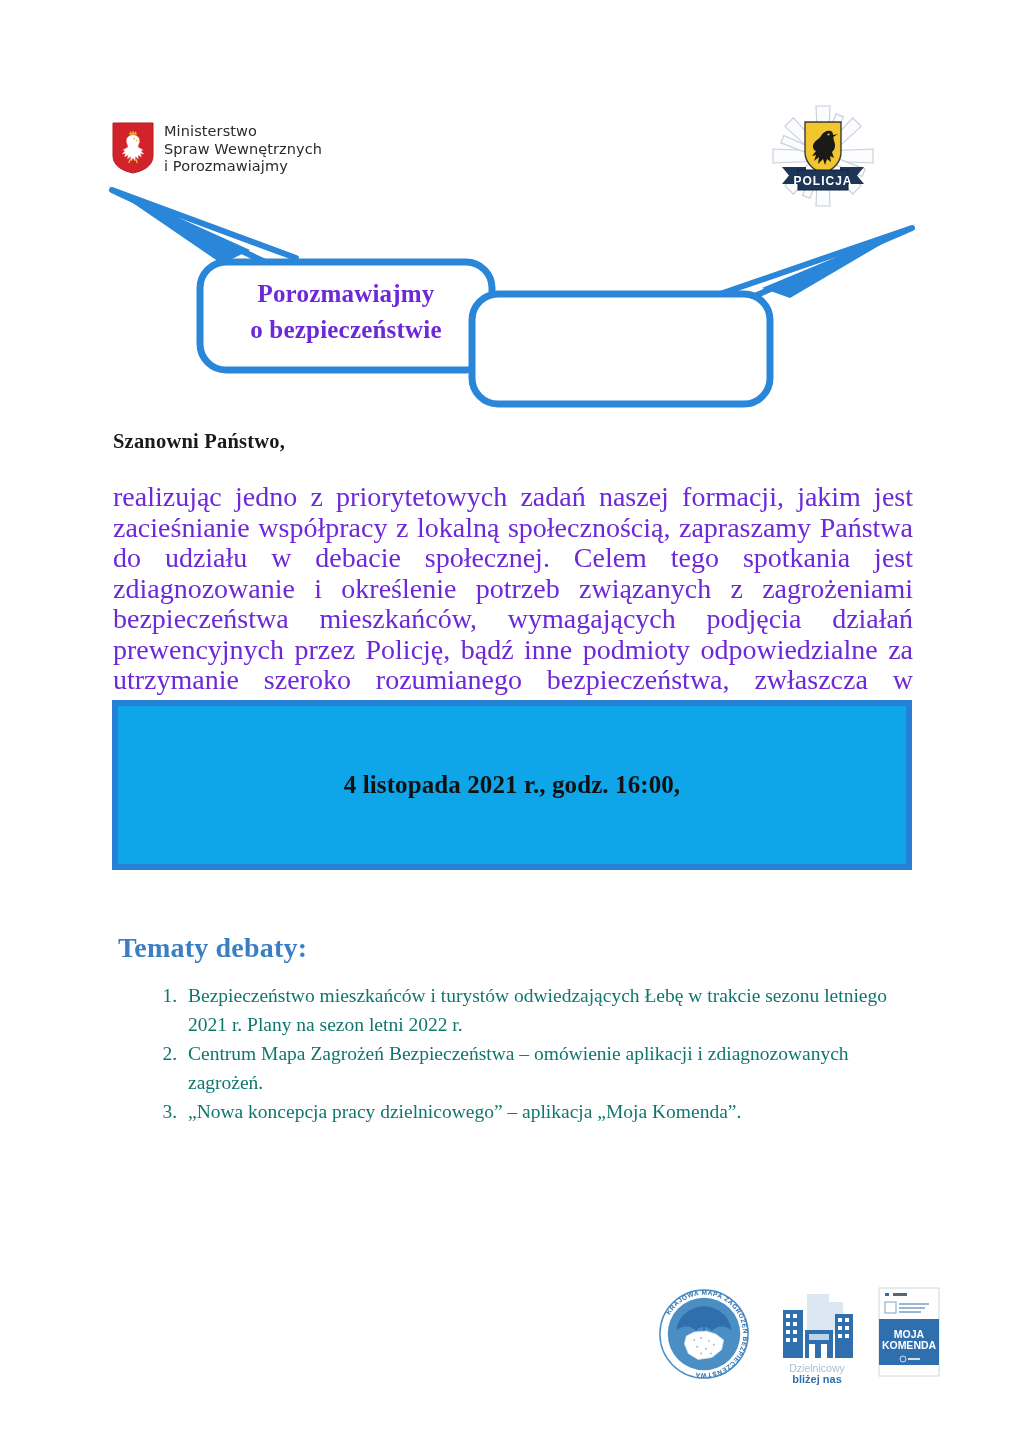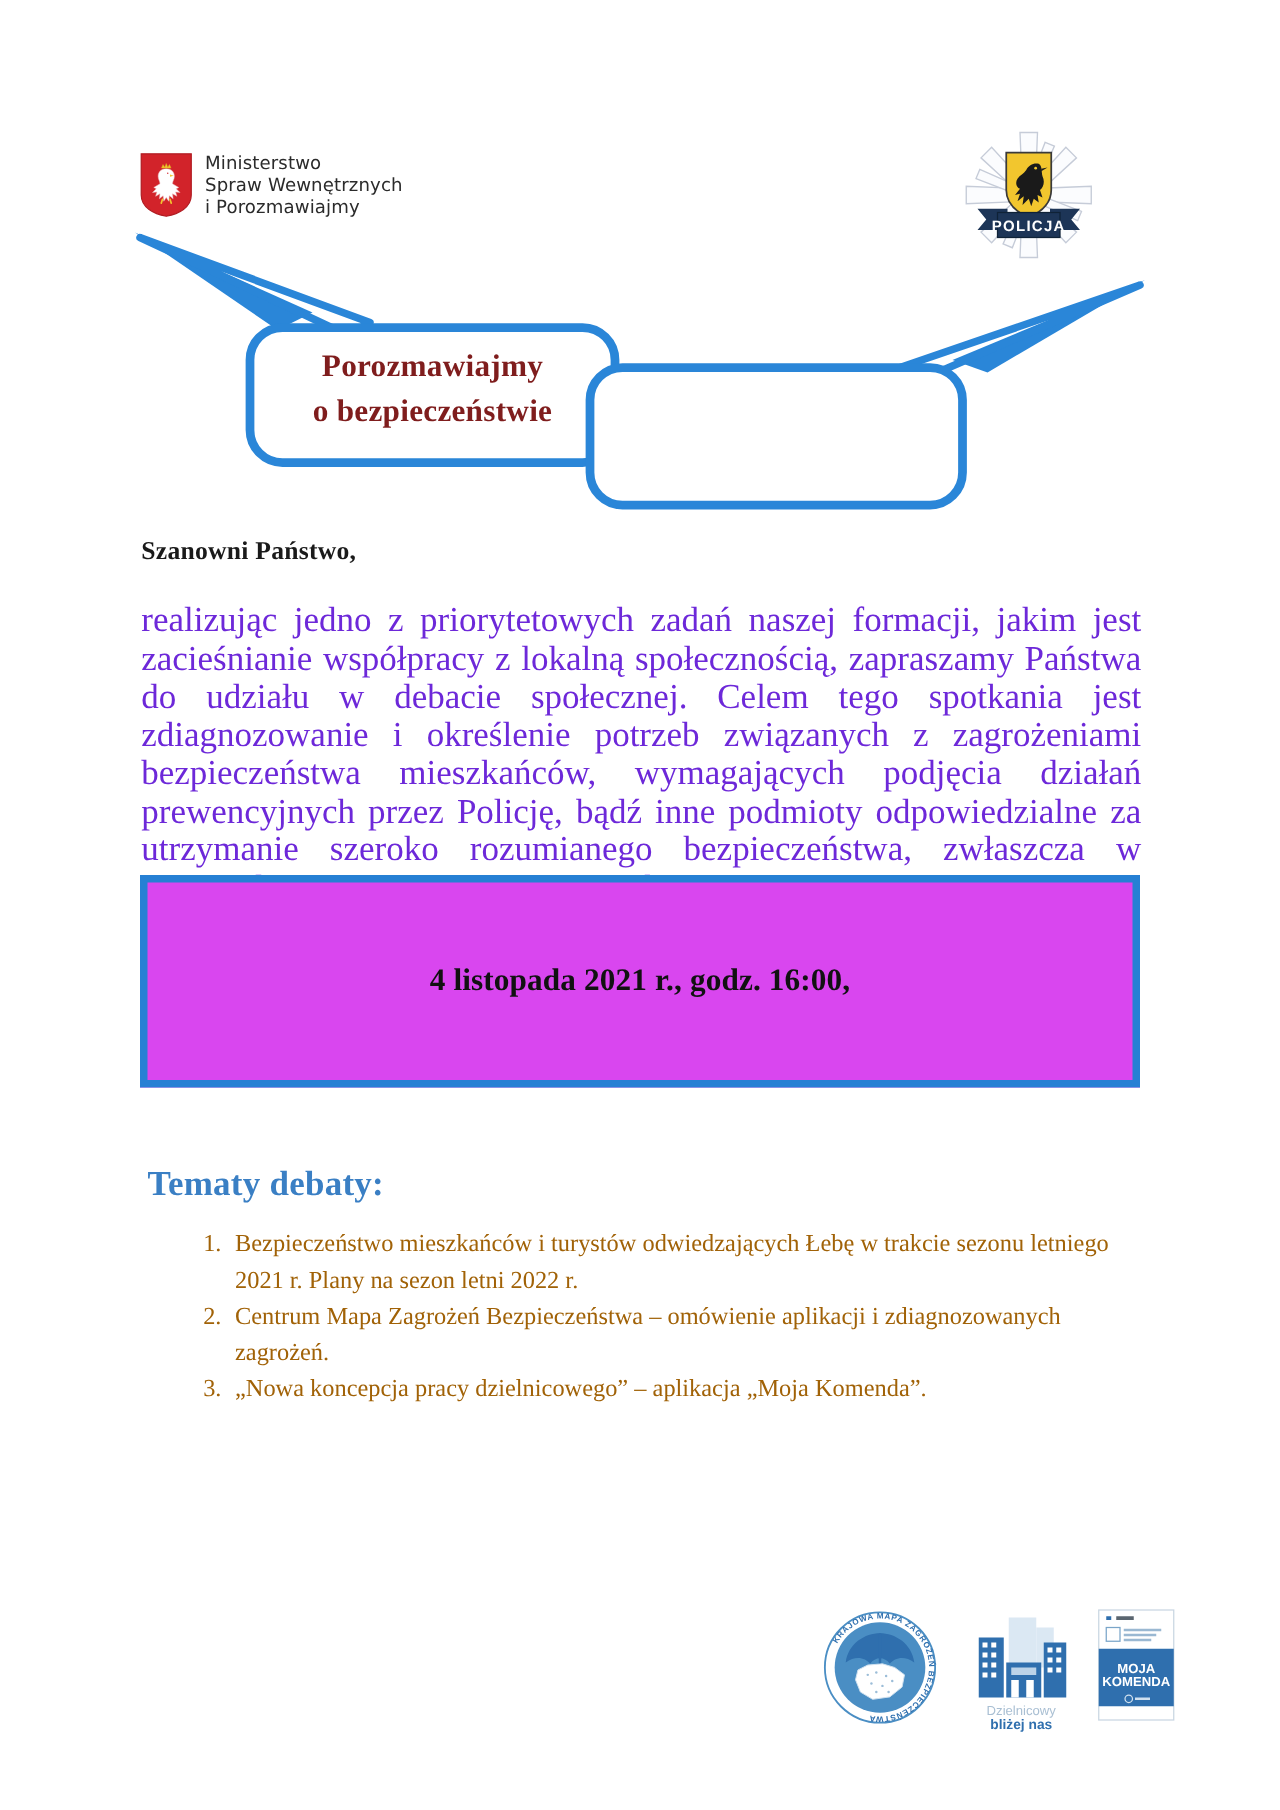--- a/index.html
+++ b/index.html
@@ -62,21 +62,21 @@
     width: 824px;
     height: 240px;
   }
   .bubble-svg { position: absolute; left: 0; top: 0; }
   .bubble-text {
     position: absolute;
     font-family: "Liberation Serif", serif;
     font-weight: bold;
     font-size: 25px;
     line-height: 36px;
-    color: #7f1d1d;
+    color: #6d28d9;
     text-align: center;
     white-space: pre-line;
     letter-spacing: 0.2px;
   }
   .bubble-text.left  { left: 106px; top: 96px;  width: 280px; }
   .bubble-text.right { left: 380px; top: 128px; width: 280px; }
 
   
   .salutation {
     position: absolute;
@@ -100,21 +100,21 @@
 
   
   .event-box {
     position: absolute;
     left: 112px;
     top: 700px;
     width: 800px;
     height: 170px;
     border: 6px solid #2680d4;
     box-sizing: border-box;
-    background: #d946ef;
+    background: #0ea5e9;
     display: flex;
     flex-direction: column;
     align-items: center;
     justify-content: center;
   }
   .event-line {
     font-size: 25px;
     font-weight: bold;
     color: #111111;
     text-align: center;
@@ -134,21 +134,21 @@
   }
   .topics-list {
     position: absolute;
     left: 148px;
     top: 982px;
     width: 720px;
     margin: 0;
     padding: 0 0 0 34px;
     font-size: 19.5px;
     line-height: 28.5px;
-    color: #a16207;
+    color: #0f766e;
   }
   .topics-list li {
     margin: 0 0 1px 0;
     padding-left: 6px;
   }
 
   
   .footer-logos {
     position: absolute;
     left: 655px;

